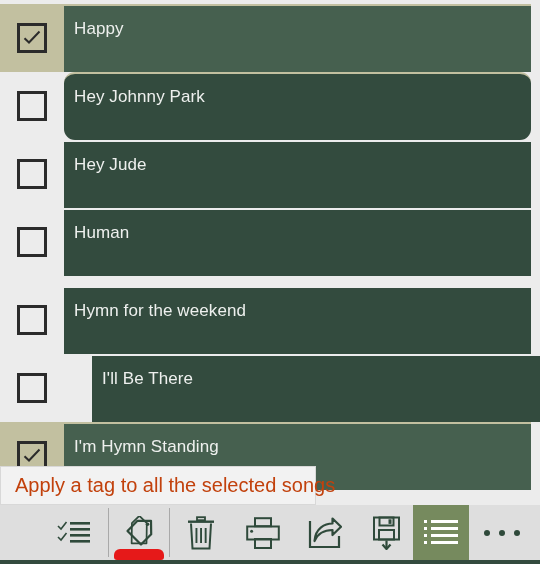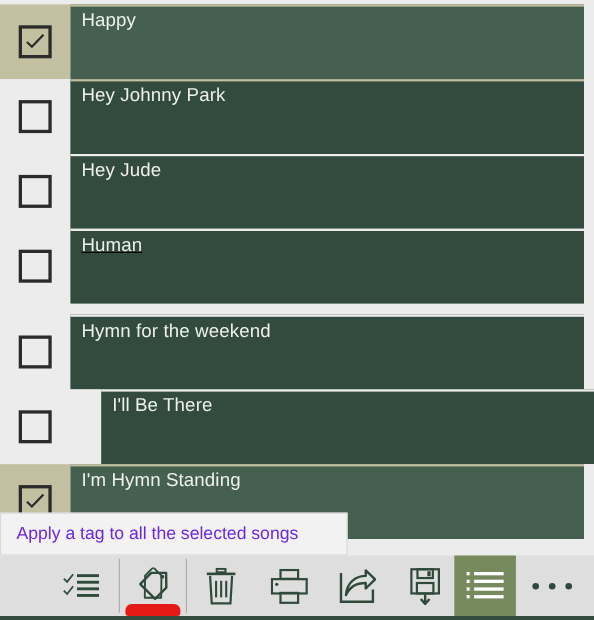--- a/index.html
+++ b/index.html
@@ -43,28 +43,29 @@
     align-items: center;
     justify-content: center;
   }
   .song-row.selected .gutter { background: #c2c0a0; }
 
   .song-row .body {
     flex: 0 0 467px;
     width: 467px;
     background: #334b3e;
     border-top: 2px solid #ececec;
-    padding: 3px 0 0 10px;
+    padding: 13px 0 0 10px;
   }
   .song-row.selected .body {
     background: #46604f;
     border-top: 2px solid #c2c0a0;
   }
   .song-row.selected + .song-row .body {
     border-top: 2px solid #c2c0a0;
+    border-radius: 11px;
   }
   .song-row .tail {
     flex: 1 1 auto;
     background: #ececec;
   }
 
   .song-title {
     color: #eef0ee;
     font-size: 17px;
     line-height: 20px;
@@ -96,22 +97,22 @@
     left: 0; top: 466px;
     width: 316px; height: 39px;
     background: #f2f2f2;
     border: 1px solid #d8d8d8;
     display: flex;
     align-items: center;
     padding-left: 14px;
     z-index: 40;
   }
   #tooltip span {
-    font-size: 16px;
-    color: #6d28d9;
+    font-size: 20px;
+    color: #c2410c;
     white-space: nowrap;
   }
 
   
   #toolbar {
     position: absolute;
     left: 0; top: 505px;
     width: 540px; height: 55px;
     background: #dedede;
     display: flex;
@@ -215,21 +216,21 @@
       </div>
       <div class="song-row" style="margin-top: 0px;">
         <div class="gutter">
           <div class="cb"></div>
         </div>
         <div class="body">
           <div class="song-title">Hey Jude</div>
         </div>
         <div class="tail"></div>
       </div>
-      <div class="song-row" style="margin-top: 0px; text-decoration: underline;">
+      <div class="song-row" style="margin-top: 0px;">
         <div class="gutter">
           <div class="cb"></div>
         </div>
         <div class="body">
           <div class="song-title">Human</div>
         </div>
         <div class="tail"></div>
       </div>
       <div class="song-row" style="margin-top: 10px;">
         <div class="gutter">

